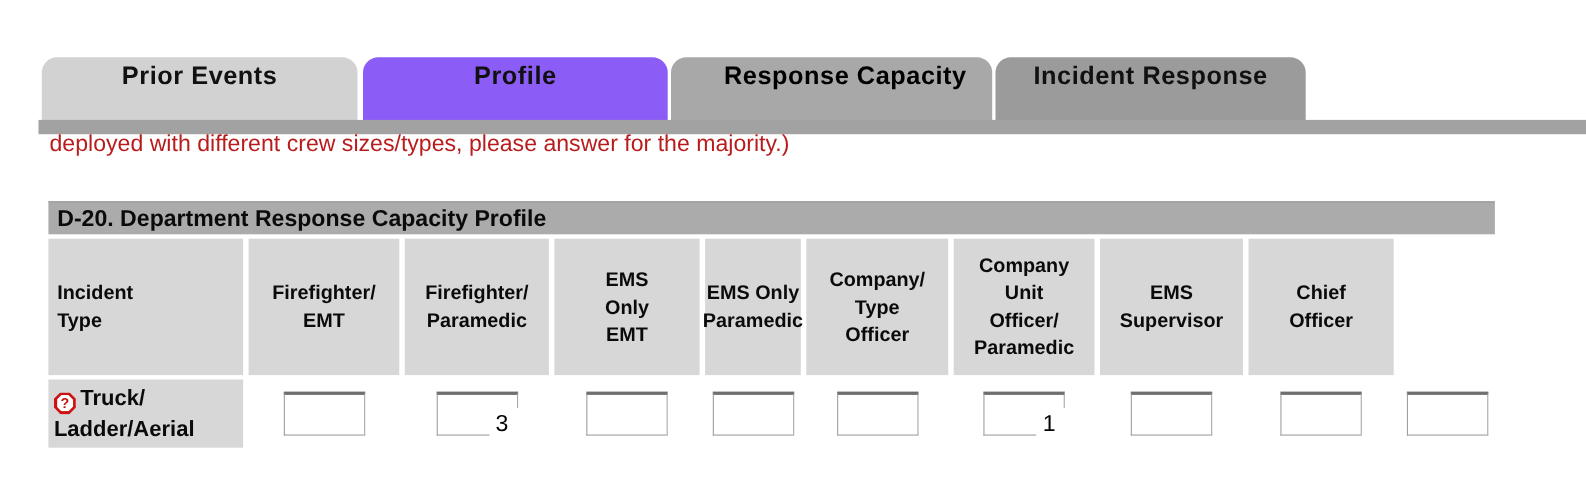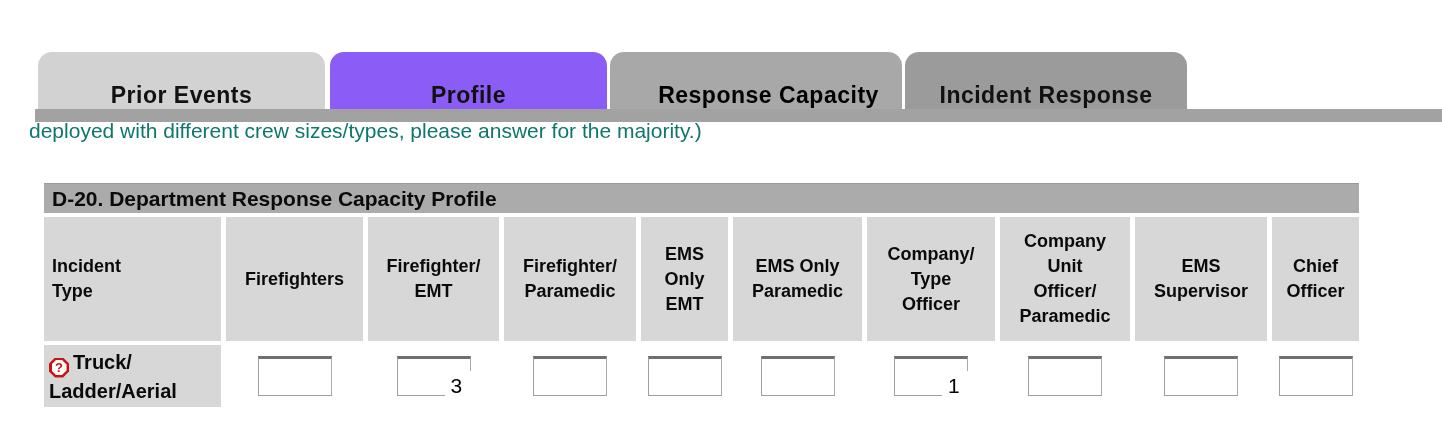--- a/index.html
+++ b/index.html
@@ -4,33 +4,33 @@
 <style>
   * { margin:0; padding:0; box-sizing:border-box; }
   html,body { background:#ffffff; }
   body { font-family:"Liberation Sans", sans-serif; }
   .screen { position:relative; width:1442px; height:437px; background:#ffffff; overflow:hidden; }
 
   
   .tab {
     position:absolute; top:52px; height:57px;
     border-radius:14px 14px 0 0;
-    display:flex; justify-content:center; align-items:flex-end;
+    display:flex; justify-content:center; align-items:flex-start;
     padding-top:3px;
     font-weight:bold; font-size:23px; letter-spacing:0.5px; color:#111;
     cursor:default;
   }
   .tab-prior    { left:38px;  width:287px; background:#d2d2d2; }
   .tab-profile  { left:330px; width:277px; background:#8b5cf6; }
   .tab-response { left:610px; width:292px; background:#a8a8a8; color:#000000;padding-left:25px; }
   .tab-incident { left:905px; width:282px; background:#9b9b9b; }
   .tab-bar { position:absolute; top:109px; left:35px; width:1407px; height:13px; background:#a2a2a2; }
 
   
-  .intro { position:absolute; top:119px; left:29px; font-size:21px; color:#0f766e; }
+  .intro { position:absolute; top:119px; left:45px; font-size:21px; color:#b91c1c; }
 
   
   .cap-table { position:absolute; top:183px; left:44px; width:1315px; }
   .table-title {
     height:30px; background:#ababab; border-top:1px solid #9a9a9a;
     display:flex; align-items:center; padding-left:8px;
     font-weight:bold; font-size:21px; color:#0a0a0a;
     margin-bottom:4px;
   }
   .grid-row {
@@ -107,21 +107,20 @@
 
   <div class="intro">deployed with different crew sizes/types, please answer for the majority.)</div>
 
   <div class="cap-table">
 
     <div class="table-title">D-20. Department Response Capacity Profile</div>
 
     <div class="grid-row header-row">
       <div class="hcell first">Incident
 Type</div>
-      <div class="hcell">Firefighters</div>
       <div class="hcell">Firefighter/
 EMT</div>
       <div class="hcell">Firefighter/
 Paramedic</div>
       <div class="hcell">EMS
 Only
 EMT</div>
       <div class="hcell">EMS Only
 Paramedic</div>
       <div class="hcell">Company/

